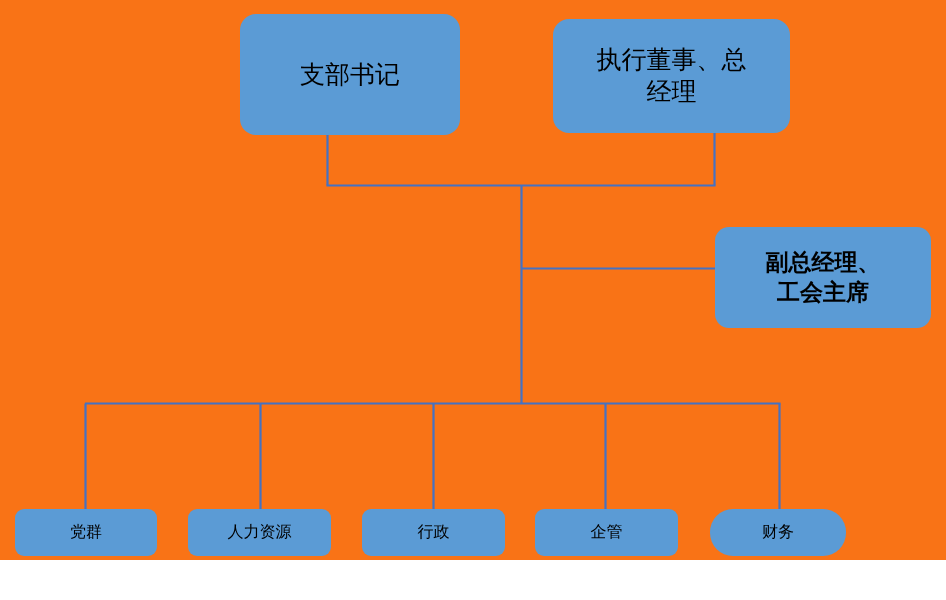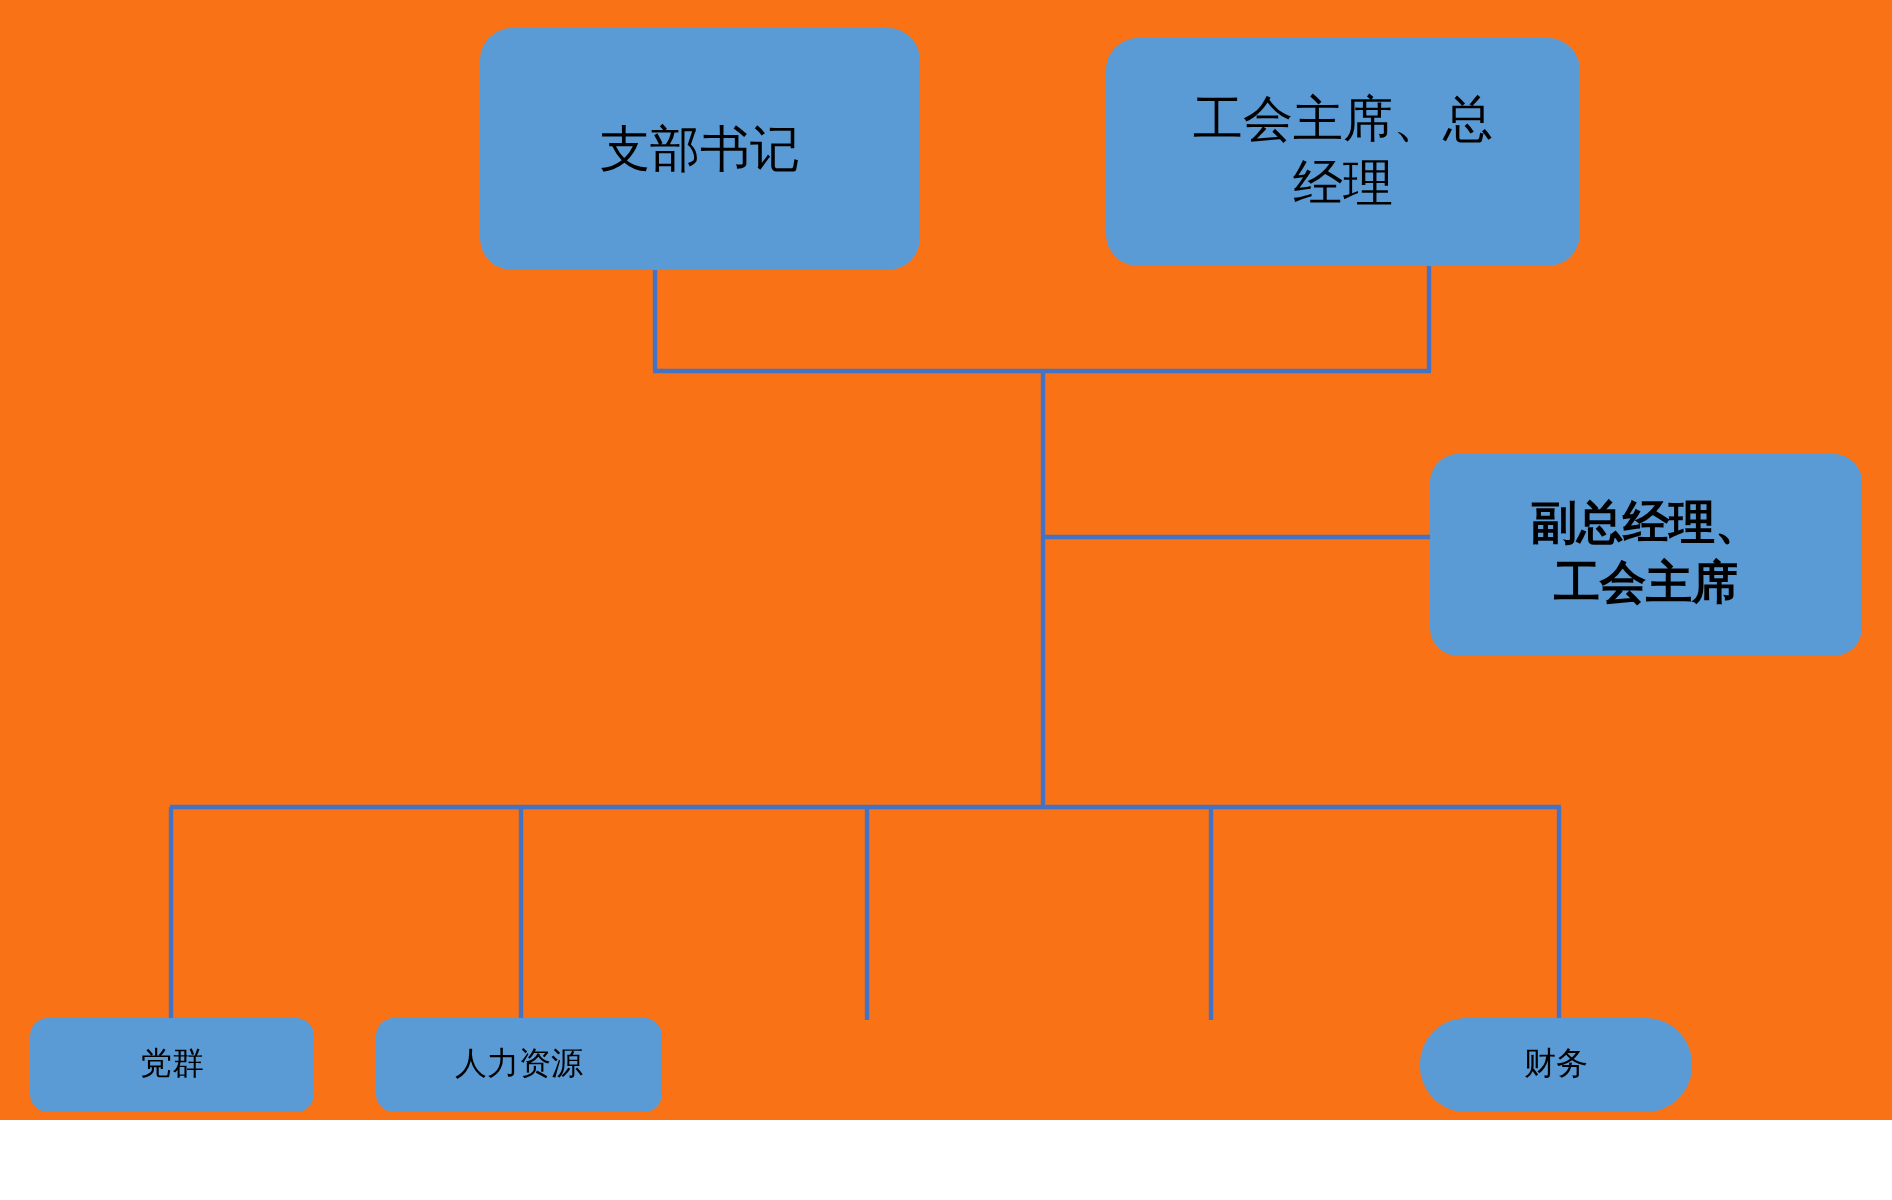--- a/index.html
+++ b/index.html
@@ -68,27 +68,29 @@
       <path d="M 85.5 403.5 L 85.5 510"></path>
       <path d="M 260.5 403.5 L 260.5 510"></path>
       <path d="M 433.5 403.5 L 433.5 510"></path>
       <path d="M 605.5 403.5 L 605.5 510"></path>
       <path d="M 779.5 403.5 L 779.5 510"></path>
     </g>
   </svg>
 
   <div class="node node-top" style="left:240px; top:14px; width:220px; height:121px;">支部书记</div>
 
-  <div class="node node-top" style="left:553px; top:19px; width:237px; height:114px;">工会主席、总
+  <div class="node node-top" style="left:553px; top:19px; width:237px; height:114px;">执行董事、总
 经理</div>
 
   <div class="node node-side" style="left:715px; top:227px; width:216px; height:101px;font-weight:bold;">副总经理、
 工会主席</div>
 
   <div class="node node-leaf" style="left:188px; top:509px; width:143px; height:47px;">人力资源</div>
 
   <div class="node node-leaf" style="left:15px; top:509px; width:142px; height:47px;">党群</div>
 
+  <div class="node node-leaf" style="left:362px; top:509px; width:143px; height:47px;">行政</div>
 
+  <div class="node node-leaf" style="left:535px; top:509px; width:143px; height:47px;">企管</div>
 
   <div class="node node-leaf" style="left:710px; top:509px; width:136px; height:47px;border-radius:23px;">财务</div>
 
 </div>
 
 </body></html>

